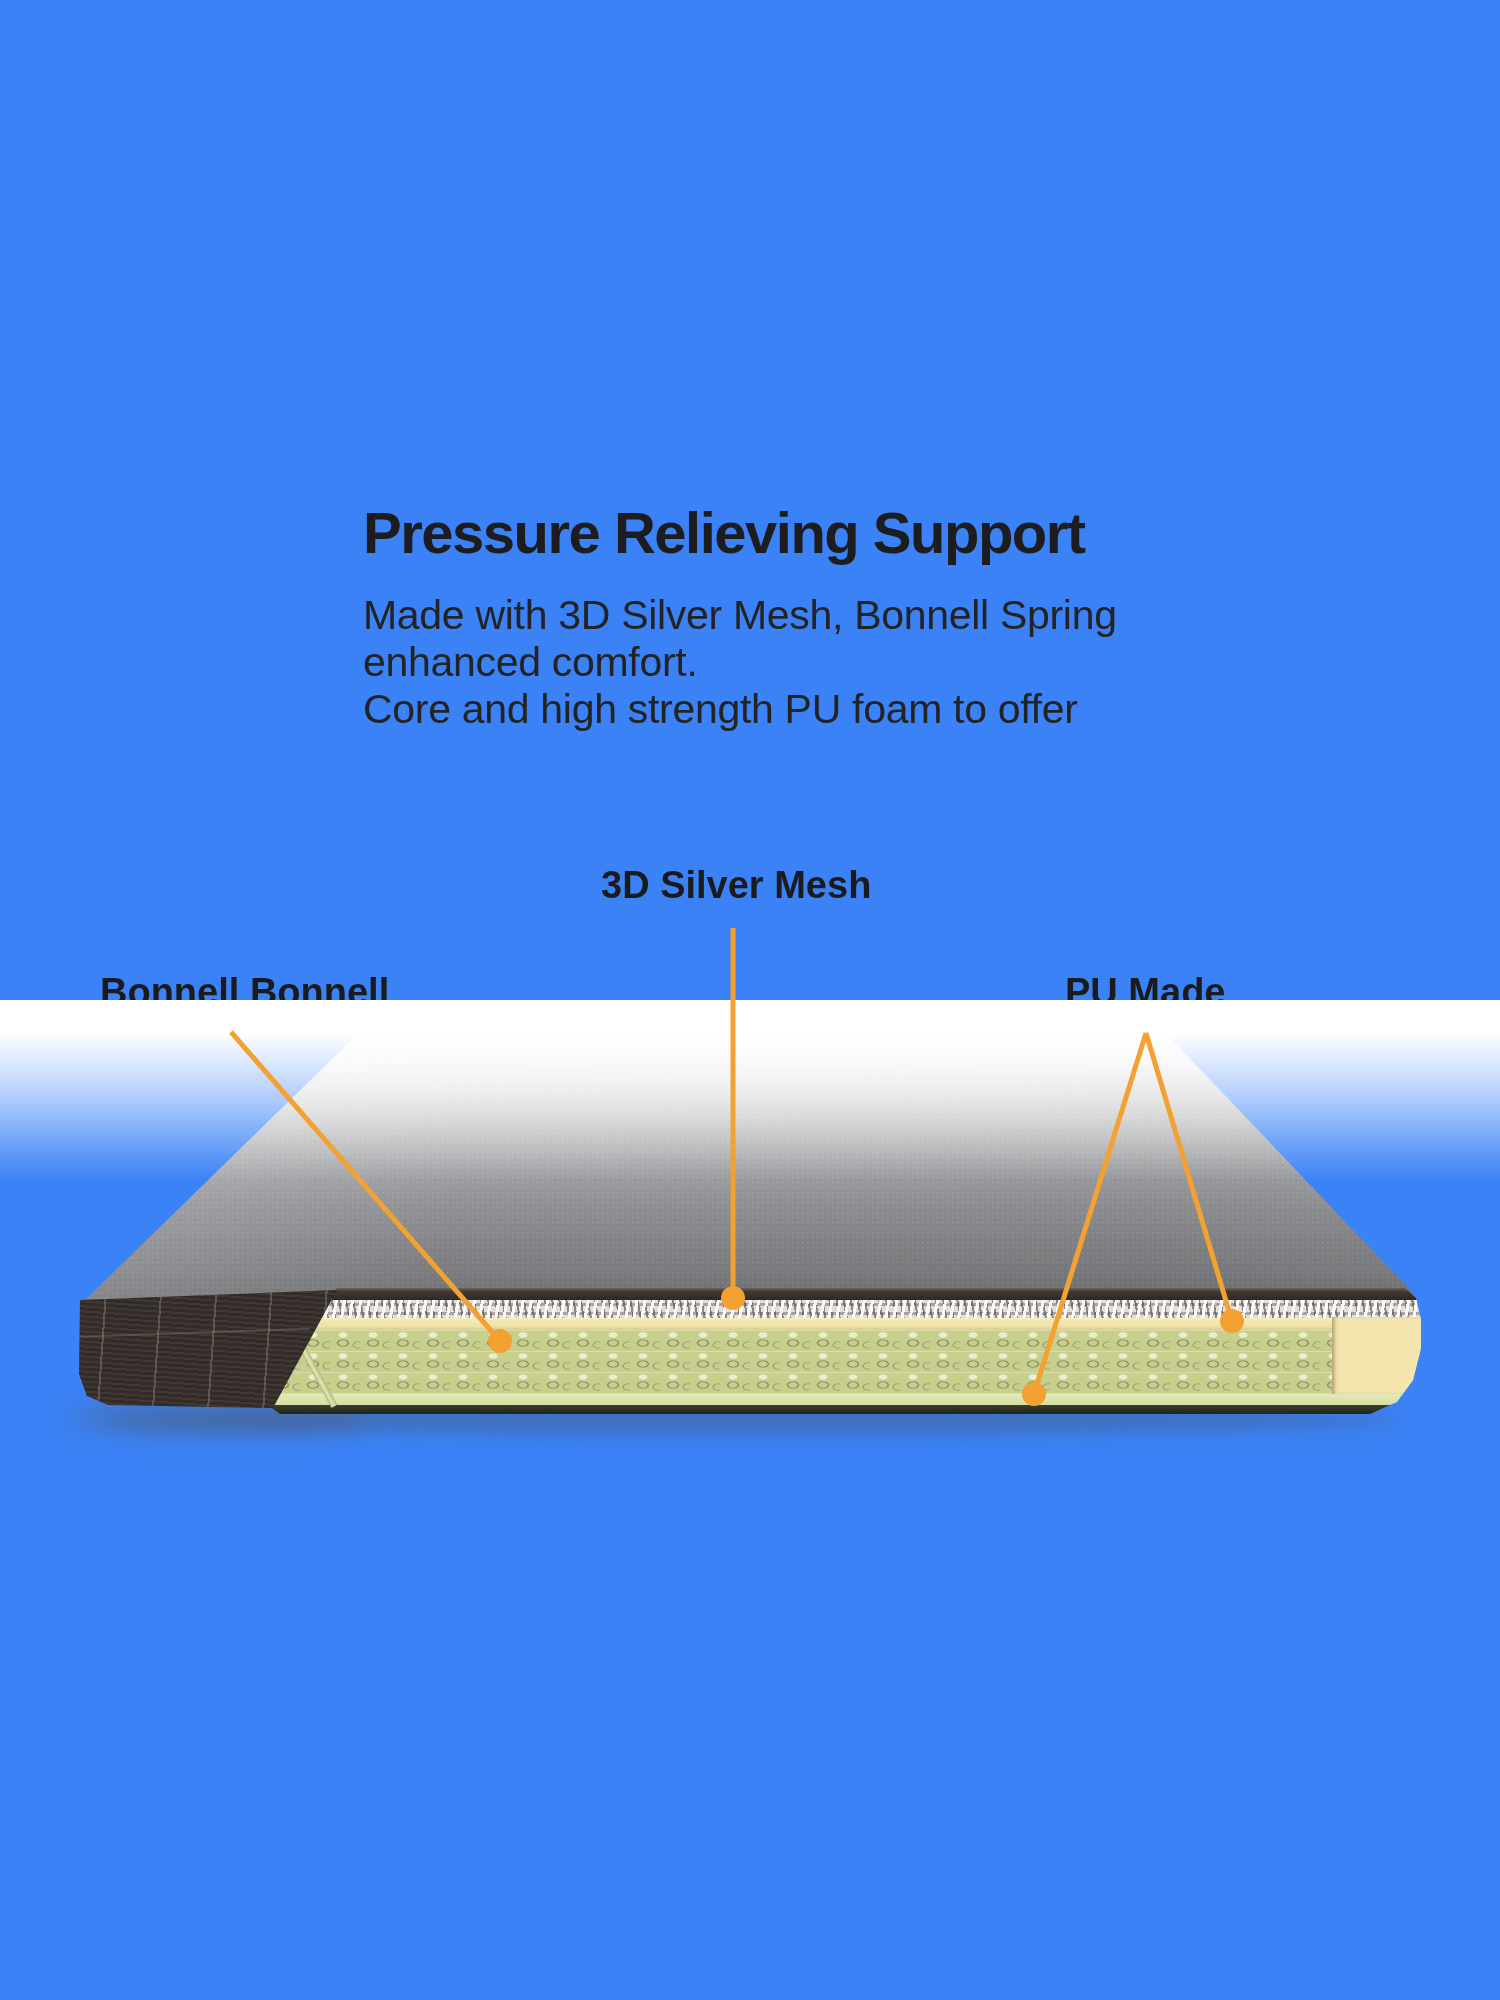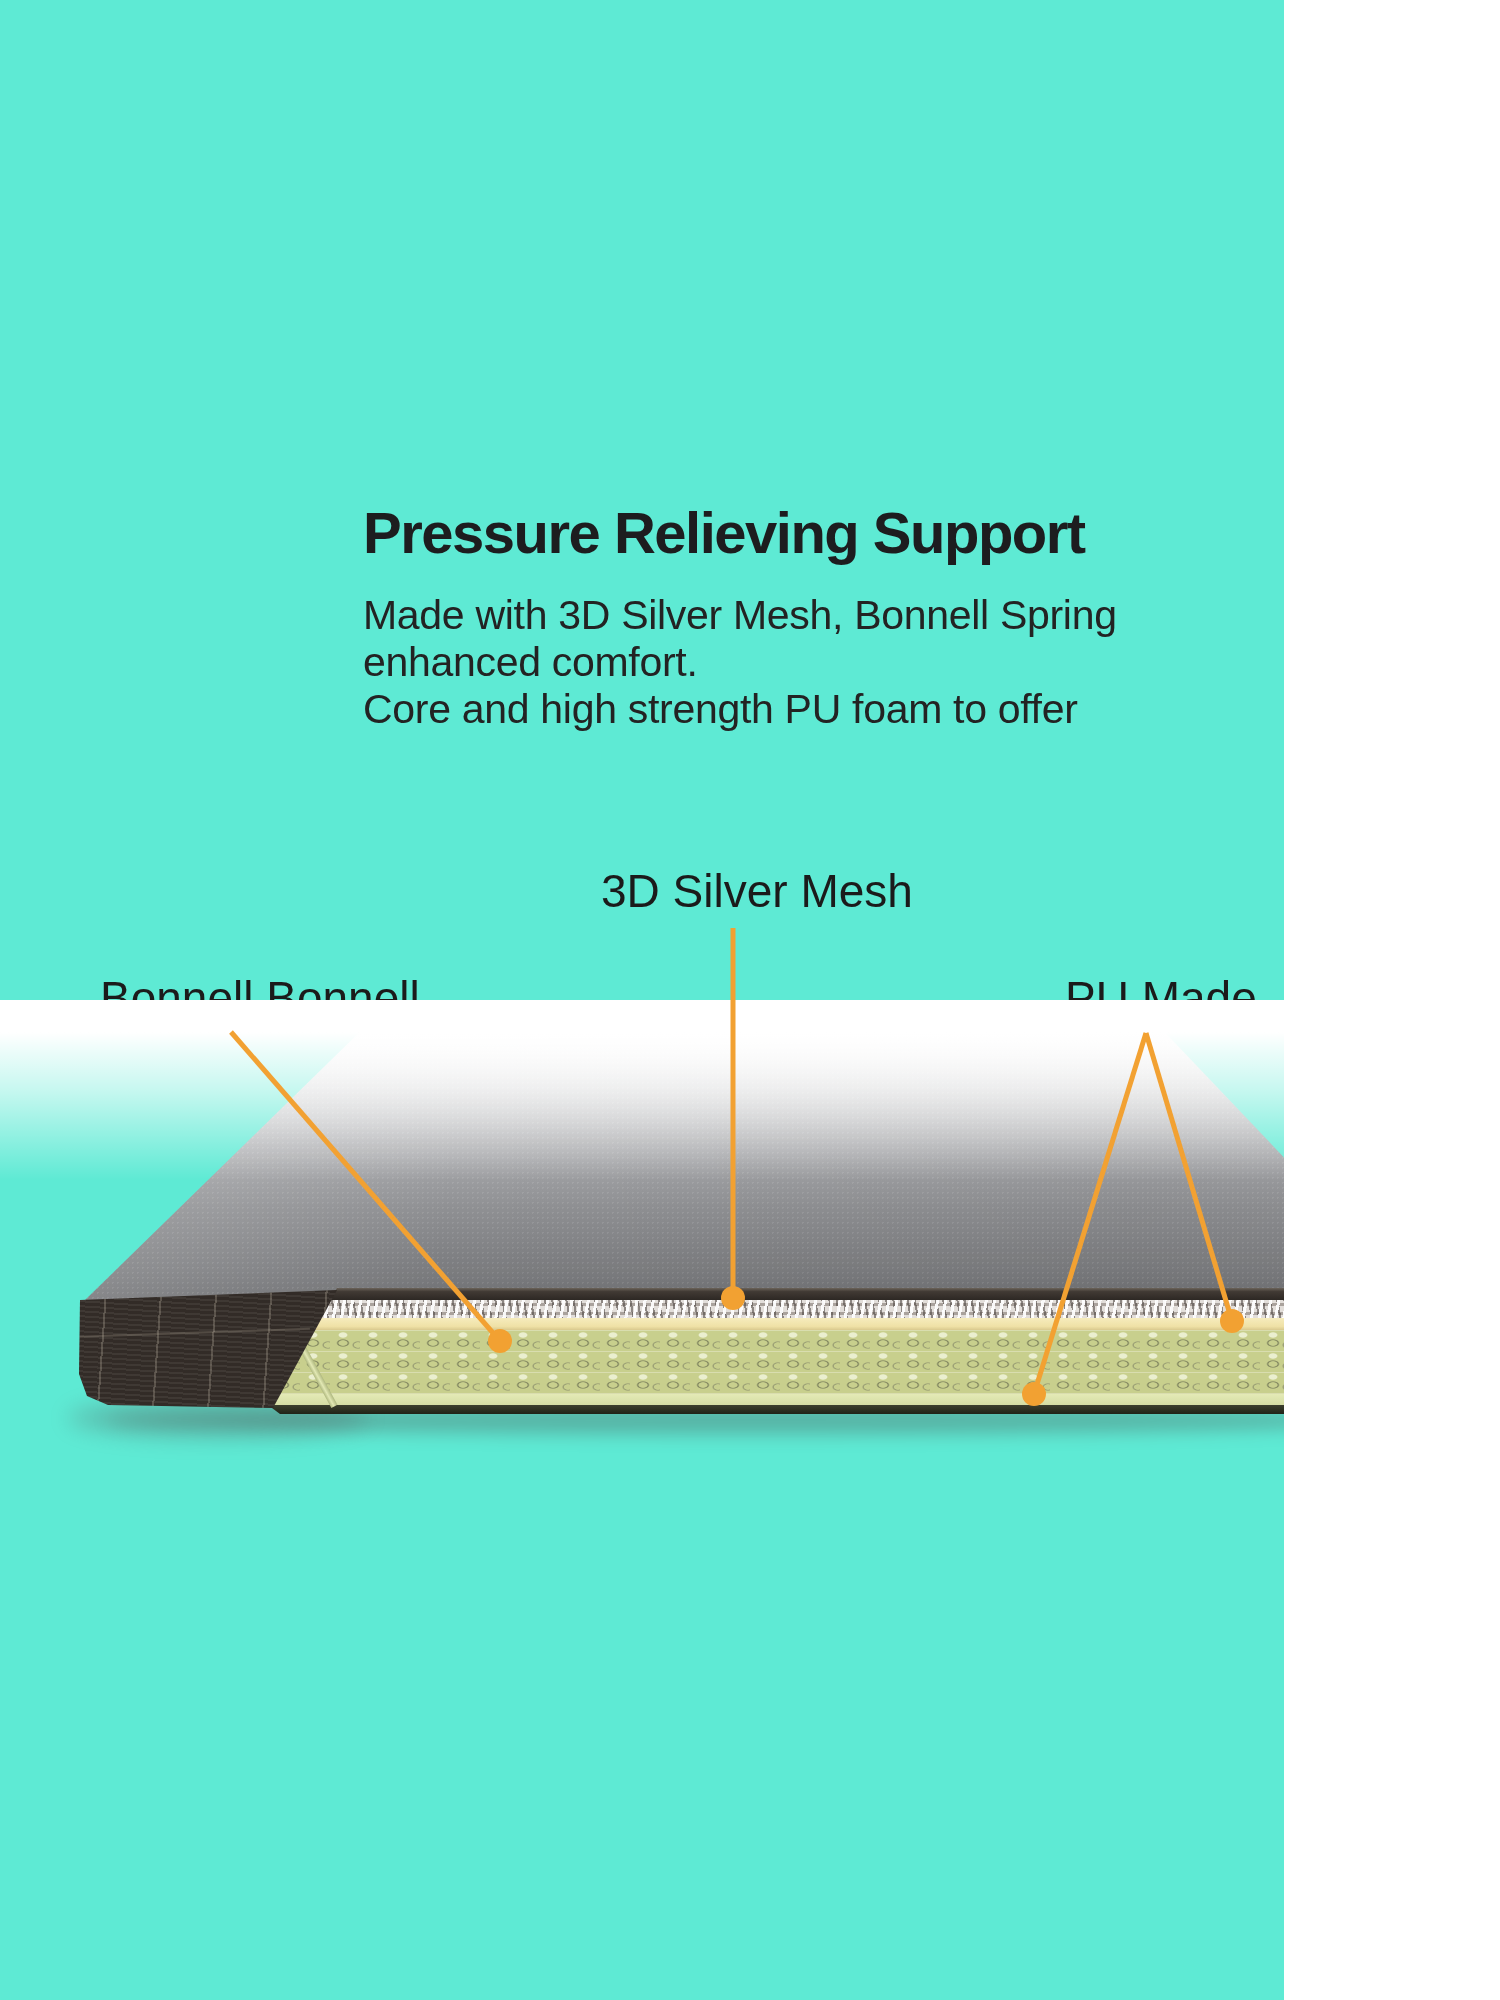--- a/index.html
+++ b/index.html
@@ -1,20 +1,20 @@
 <!DOCTYPE html>
 <html><head>
 <meta charset="utf-8">
 <style>
   html,body{margin:0;padding:0;background:#ffffff;}
   .canvas{
     position:relative;
-    width:1284px;
+    width:1500px;
     height:2000px;
-    background:#5eead4;
+    background:#3b82f6;
     overflow:hidden;
     font-family:"Liberation Sans", sans-serif;
     color:#1d1d1f;
   }
   
   .intro{position:absolute;left:363px;top:498px;width:830px;}
   .intro h1{
     margin:0;
     font-size:58px;
     font-weight:700;
@@ -26,22 +26,22 @@
   .description .dline{
     font-size:41px;
     font-weight:400;
     letter-spacing:-0.3px;
     line-height:47px;
     color:#232323;
   }
   
   .anno-label{
     position:absolute;
-    font-size:46px;
-    font-weight:400;
+    font-size:38px;
+    font-weight:700;
     letter-spacing:0px;
     color:#1b1b1b;
     white-space:nowrap;
   }
   .label-mesh{left:601px;top:864px;}
   .label-spring{left:100px;top:971px;}
   .label-foam{left:1065px;top:971px;}
 
   
   .shadow-main{

